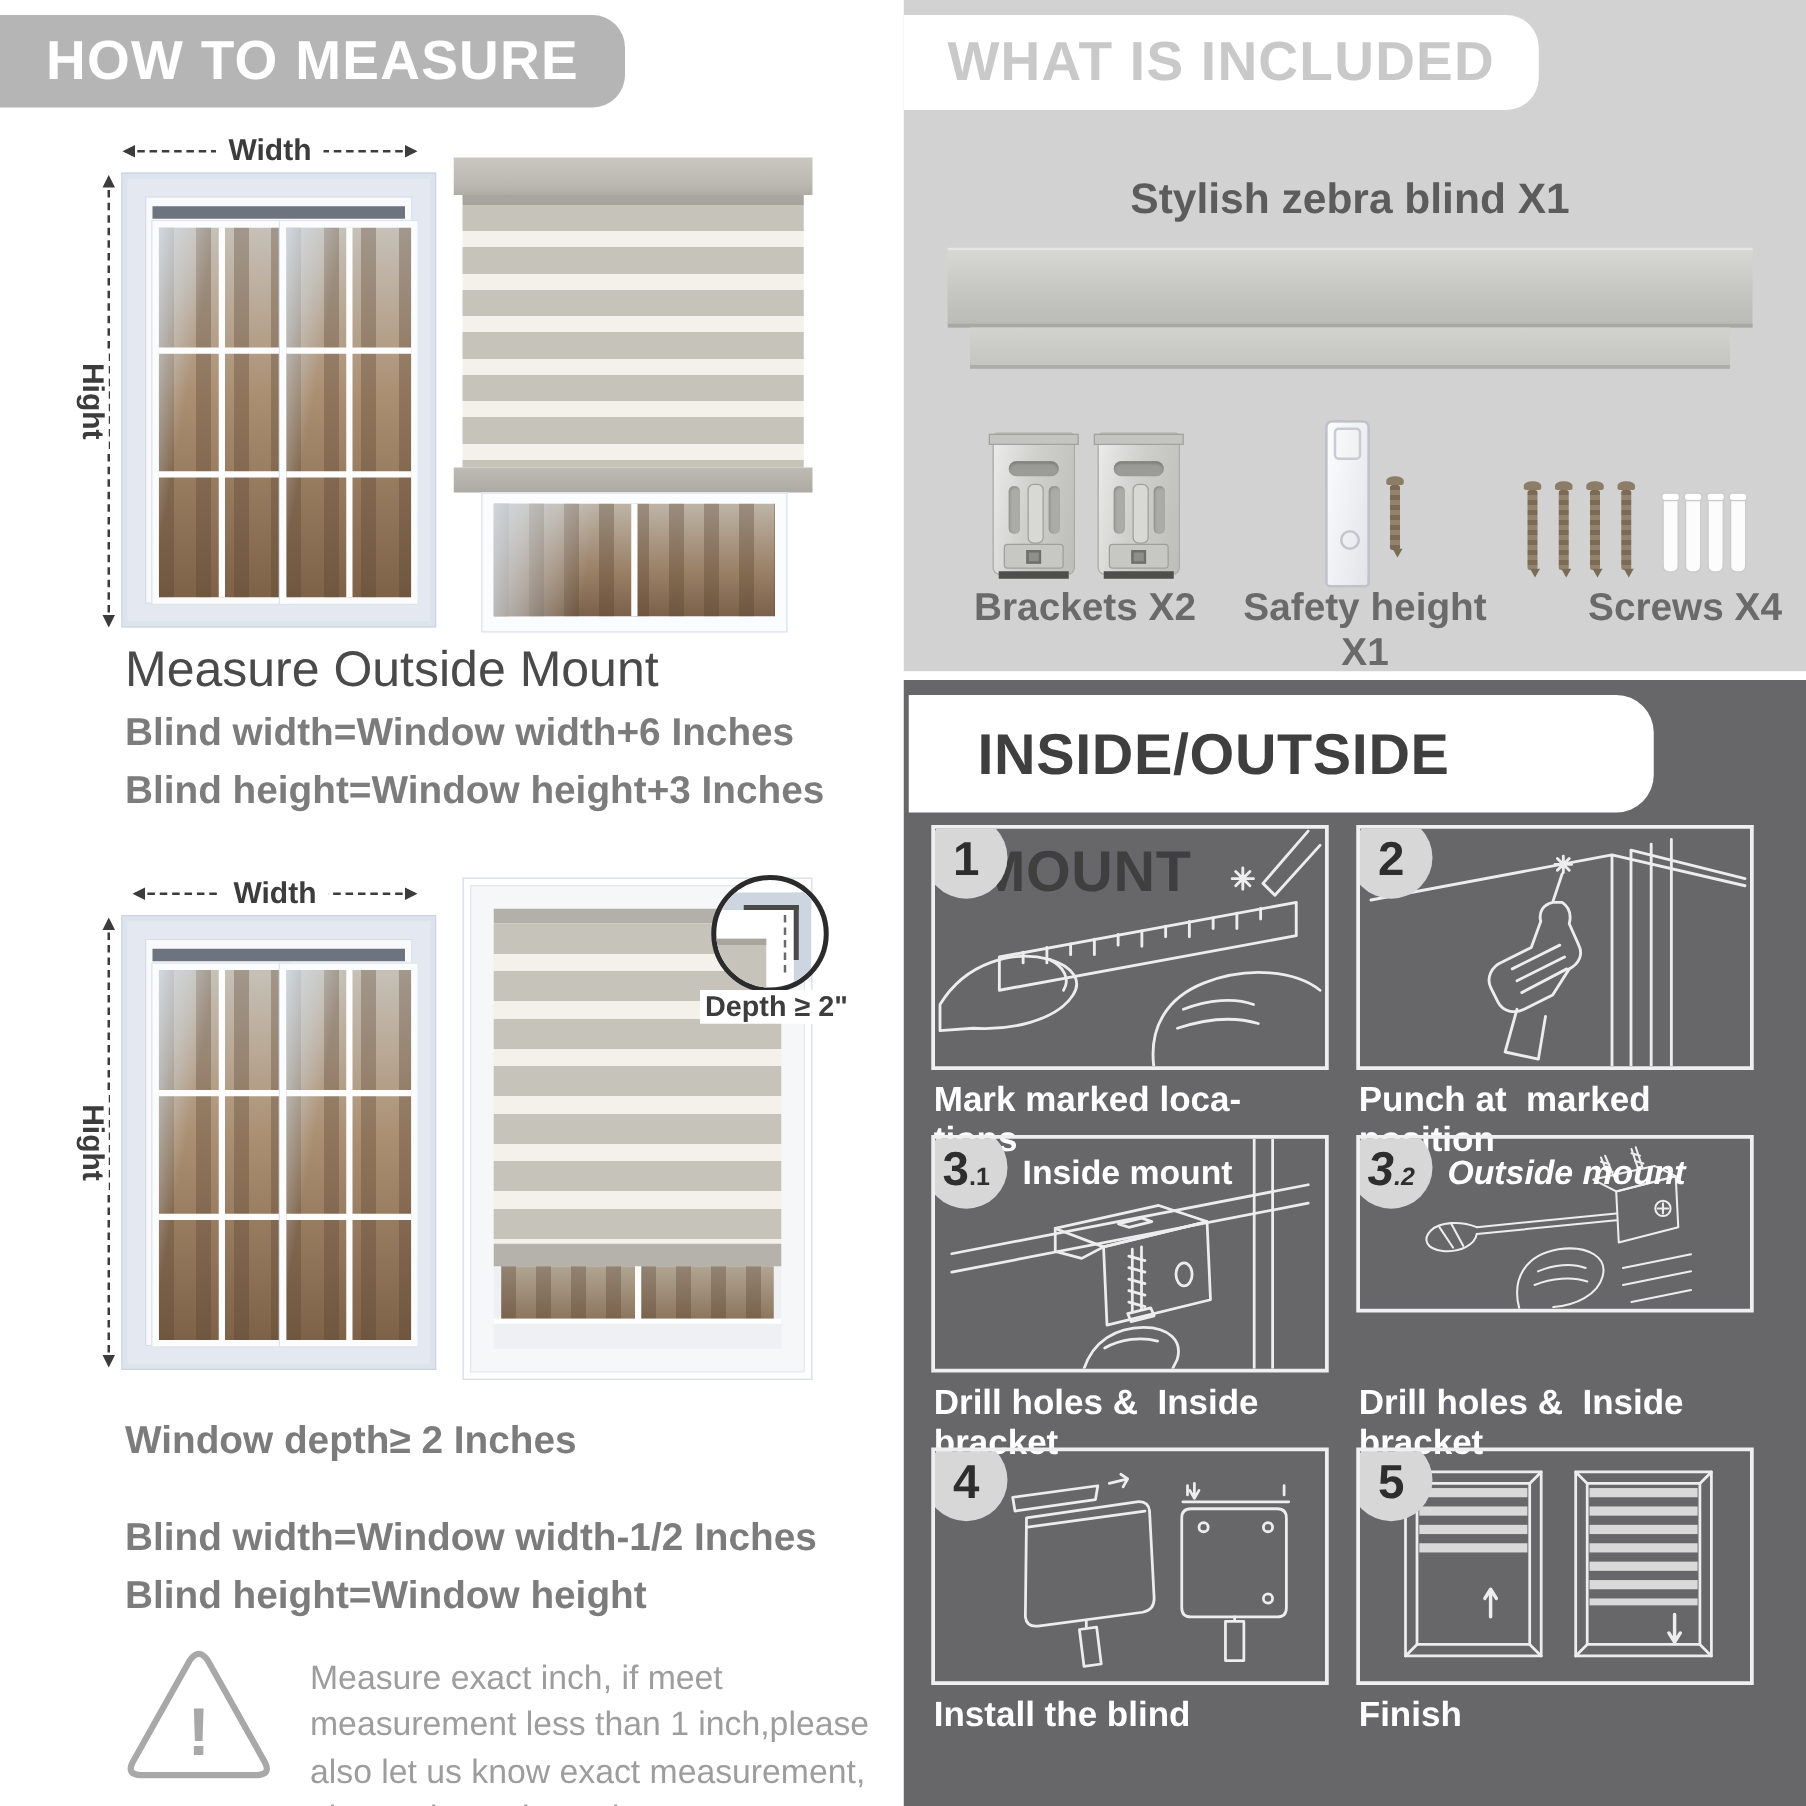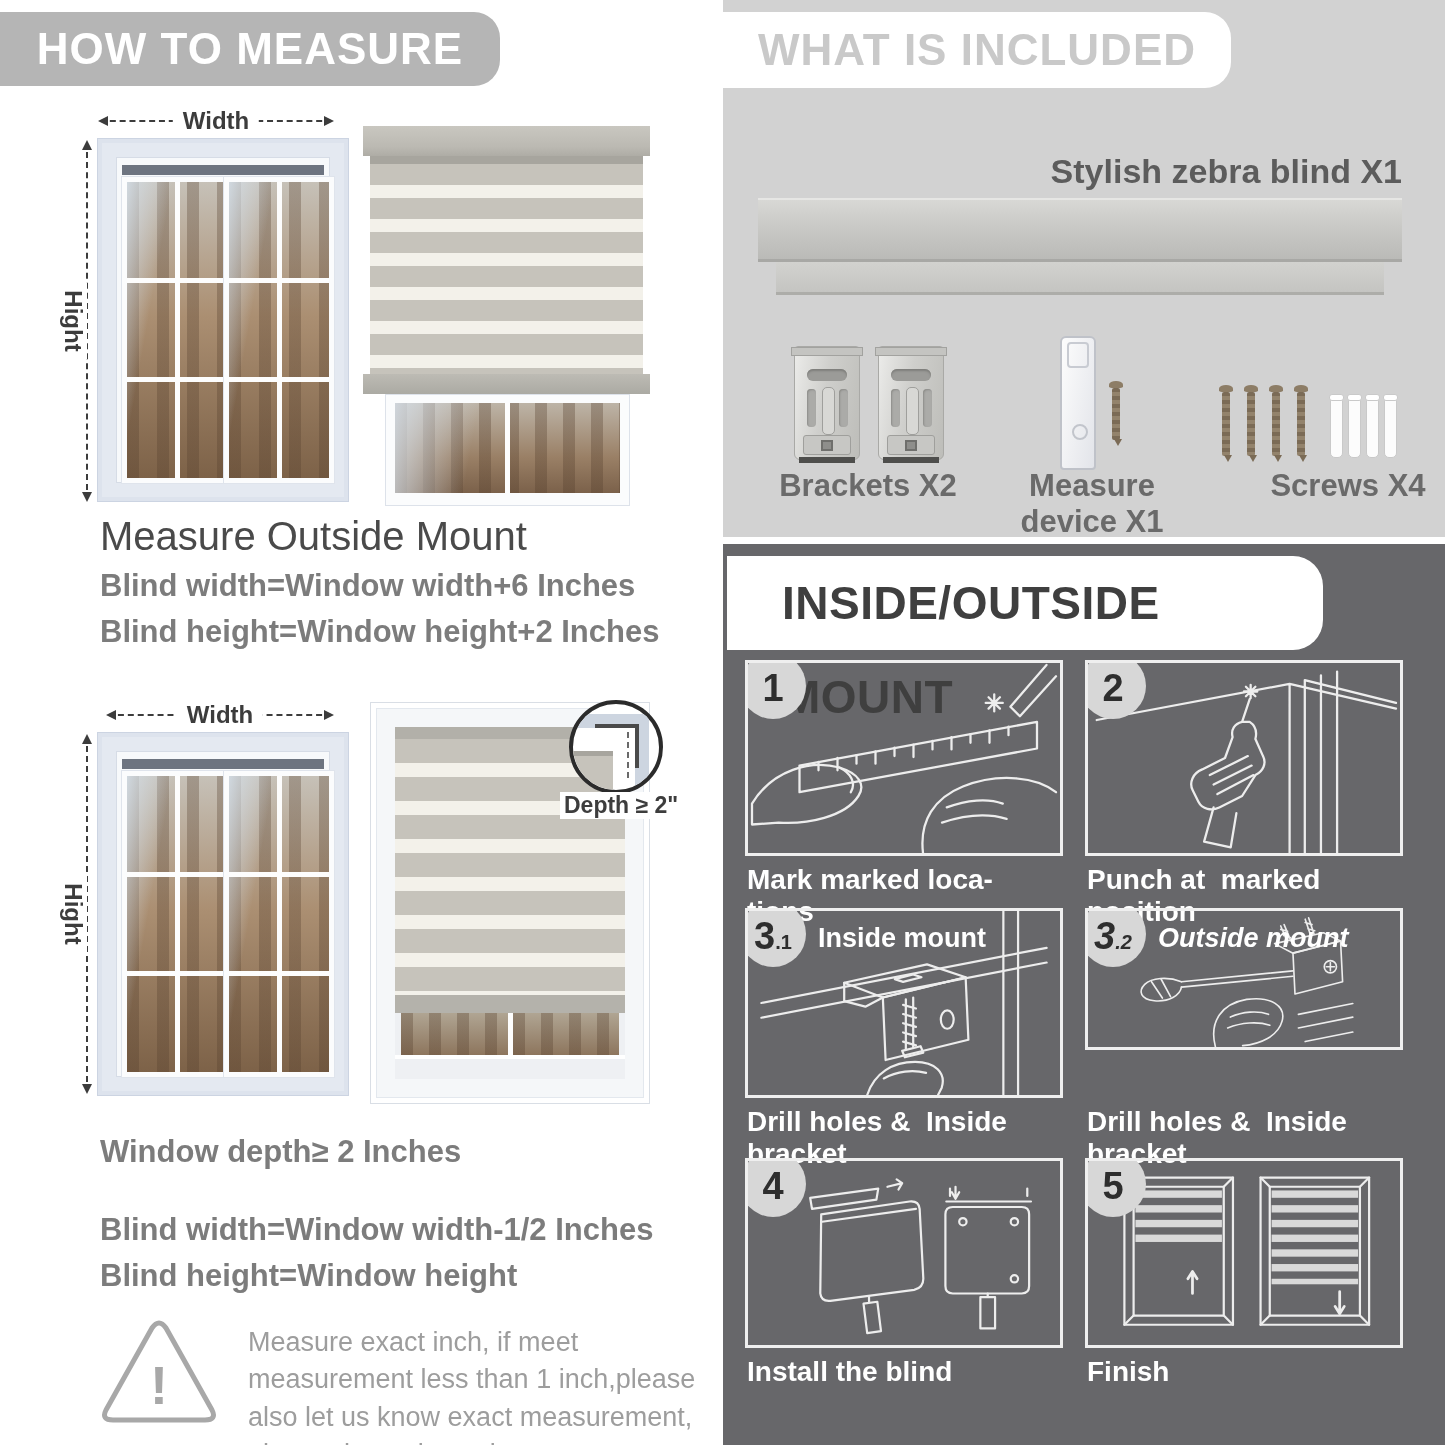--- a/index.html
+++ b/index.html
@@ -92,21 +92,21 @@
   .mag-dash{position:absolute;right:30px;top:28px;height:46px;border-left:2px dashed #6a6a6a;}
   .mag-blind{position:absolute;left:-6px;bottom:-6px;width:46px;height:40px;background:#c6c3bb;border-top:5px solid #a7a59e;}
   .depth-lbl{color:#3d3d3d;font-weight:bold;font-size:23px;background:#ffffff;padding:0 4px;white-space:nowrap;}
 
   .warn-text{color:#9d9d9d;font-size:27px;line-height:1.38;width:450px;}
 
   
   .panel-light{left:723px;top:0;width:722px;height:537px;background:#d2d2d2;}
   .hdr-included{left:723px;top:12px;width:508px;height:76px;background:#ffffff;border-radius:0 26px 26px 0;
     color:#c9c9c9;font-weight:bold;font-size:44px;line-height:76px;text-align:center;letter-spacing:1px;}
-  .product-lbl{left:758px;top:152px;width:644px;text-align:right;color:#5c5c5c;font-weight:bold;font-size:34px;}
+  .product-lbl{left:758px;top:140px;width:644px;text-align:center;color:#5c5c5c;font-weight:bold;font-size:34px;}
   .headrail-img{left:758px;top:198px;width:644px;height:64px;
     background:linear-gradient(180deg,#d9d9d6 0%,#c9c9c6 45%,#b9b9b6 100%);
     box-shadow:inset 0 2px 0 #e6e6e4, inset 0 -3px 0 #a8a8a5;}
   .headrail-under{left:776px;top:262px;width:608px;height:33px;
     background:linear-gradient(180deg,#d2d2cf 0%,#c3c3c0 100%);box-shadow:inset 0 -3px 0 #adada9;}
   .bracket{width:64px;height:112px;background:linear-gradient(100deg,#ececea 0%,#cfcfcc 45%,#bdbdb9 100%);
     border:1px solid #a9a9a6;border-radius:4px 4px 6px 6px;}
   .bracket:before{content:"";position:absolute;left:-4px;right:-4px;top:0;height:7px;background:#c4c4c1;border:1px solid #a2a29f;}
   .bracket .slot{position:absolute;left:12px;top:22px;width:40px;height:12px;background:#9b9b98;border-radius:6px;box-shadow:inset 0 2px 2px #7f7f7c;}
   .bracket .chan{position:absolute;top:42px;width:9px;height:38px;background:#ababa8;border-radius:4px;box-shadow:inset 1px 1px 2px #8c8c89;}
@@ -167,21 +167,21 @@
     <div class="lip"></div>
     <div class="stripes" style="height:210px;"></div>
     <div class="botrail" style="top:248px;"></div>
     <div class="glimpse" style="left:22px;top:268px;width:243px;height:110px;">
       <div class="glass"></div>
     </div>
   </div>
 
   <div class="abs sec-title" style="top:514px;">Measure Outside Mount</div>
   <div class="abs sec-line" style="top:568px;">Blind width=Window width+6 Inches</div>
-  <div class="abs sec-line" style="top:614px;">Blind height=Window height+2 Inches</div>
+  <div class="abs sec-line" style="top:614px;">Blind height=Window height+3 Inches</div>
 
   <div class="abs meas-h" style="left:108px;top:714px;width:224px;">
     <span class="ah l"></span>
     <span class="ah r"></span>
     <span class="lbl">Width</span>
   </div>
   <div class="abs meas-v" style="left:86px;top:736px;height:356px;">
     <span class="av t"></span>
     <span class="av b"></span>
     <span class="lbl">Hight</span>
@@ -256,21 +256,21 @@
   <div class="abs screw" style="left:1222px;top:392px;height:64px;"></div>
   <div class="abs screw" style="left:1247px;top:392px;height:64px;"></div>
   <div class="abs screw" style="left:1272px;top:392px;height:64px;"></div>
   <div class="abs screw" style="left:1297px;top:392px;height:64px;"></div>
   <div class="abs anchor" style="left:1330px;top:398px;height:58px;"></div>
   <div class="abs anchor" style="left:1348px;top:398px;height:58px;"></div>
   <div class="abs anchor" style="left:1366px;top:398px;height:58px;"></div>
   <div class="abs anchor" style="left:1384px;top:398px;height:58px;"></div>
 
   <div class="abs item-lbl" style="left:758px;top:468px;">Brackets X2</div>
-  <div class="abs item-lbl" style="left:982px;top:468px;">Measure device X1</div>
+  <div class="abs item-lbl" style="left:982px;top:468px;">Safety height X1</div>
   <div class="abs item-lbl" style="left:1238px;top:468px;">Screws X4</div>
 
   <div class="abs panel-dark"></div>
   <div class="abs hdr-mount">INSIDE/OUTSIDE MOUNT</div>
 
   <div class="abs" style="left:745px;top:660px;width:318px;">
     <div class="step-frame" style="height:196px;">
       <svg viewBox="0 0 320 200" fill="none" stroke="#ededed" stroke-width="2.4" stroke-linecap="round" stroke-linejoin="round">
         <polygon points="50,108 300,62 300,90 50,136"></polygon>
         <path d="M70,104 l0,9 M90,100 l0,13 M110,97 l0,9 M130,93 l0,13 M150,89 l0,9 M170,86 l0,13 M190,82 l0,9 M210,78 l0,13 M230,75 l0,9 M250,71 l0,13 M270,67 l0,9"></path>

